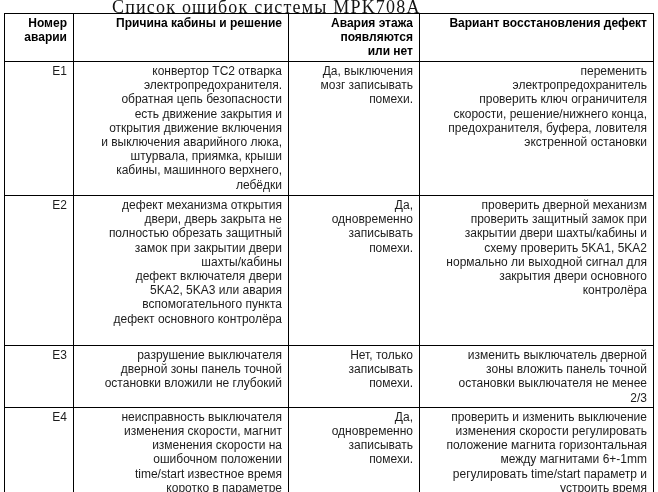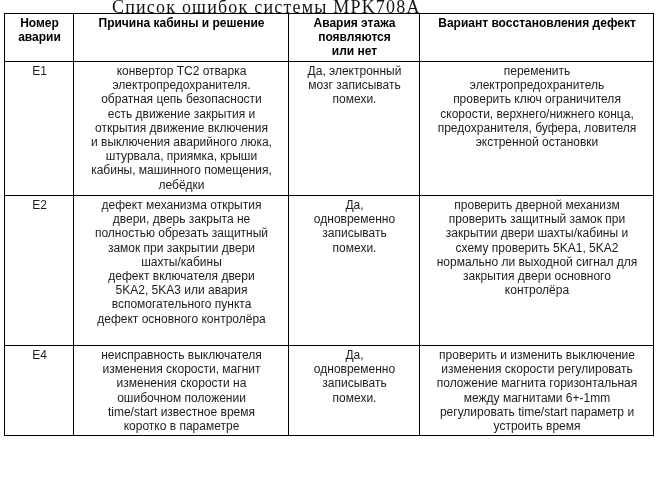--- a/index.html
+++ b/index.html
@@ -28,21 +28,21 @@
     line-height: 14.2px;
     color: #1c1c1c;
   }
   .err-table col.c1 { width: 69px; }
   .err-table col.c2 { width: 215px; }
   .err-table col.c3 { width: 131px; }
   .err-table col.c4 { width: 234px; }
   .err-table th, .err-table td {
     border: 1.5px solid #000000;
     vertical-align: top;
-    text-align: center;
+    text-align: right;
     padding: 2px 6px 2px 7px;
     white-space: pre-line;
     overflow: hidden;
   }
   .err-table th { font-weight: bold; color: #000000; }
   tr.row-header { height: 48px; }
   tr.row-e1 { height: 134px; padding-left: 12px; }
   tr.row-e2 { height: 150px; padding-left: 20px; }
   tr.row-e3 { height: 59px; }
 </style>
@@ -74,29 +74,29 @@
     <tbody>
       <tr class="row-e1">
         <td>E1</td>
         <td>конвертор ТС2 отварка
 электропредохранителя.
 обратная цепь безопасности
 есть движение закрытия и
 открытия движение включения
 и выключения аварийного люка,
 штурвала, приямка, крыши
-кабины, машинного помещения,
+кабины, машинного верхнего,
 лебёдки</td>
-        <td>Да, электронный
+        <td>Да, выключения
 мозг записывать
 помехи.</td>
         <td>переменить
 электропредохранитель
 проверить ключ ограничителя
-скорости, верхнего/нижнего конца,
+скорости, решение/нижнего конца,
 предохранителя, буфера, ловителя
 экстренной остановки</td>
       </tr>
       <tr class="row-e2">
         <td>E2</td>
         <td>дефект механизма открытия
 двери, дверь закрыта не
 полностью обрезать защитный
 замок при закрытии двери
 шахты/кабины
@@ -109,20 +109,33 @@
 записывать
 помехи.</td>
         <td>проверить дверной механизм
 проверить защитный замок при
 закрытии двери шахты/кабины и
 схему проверить 5KA1, 5KA2
 нормально ли выходной сигнал для
 закрытия двери основного
 контролёра</td>
       </tr>
+      <tr class="row-e3">
+        <td>E3</td>
+        <td>разрушение выключателя
+дверной зоны панель точной
+остановки вложили не глубокий</td>
+        <td>Нет, только
+записывать
+помехи.</td>
+        <td>изменить выключатель дверной
+зоны вложить панель точной
+остановки выключателя не менее
+2/3</td>
+      </tr>
       <tr class="row-e4">
         <td>E4</td>
         <td>неисправность выключателя
 изменения скорости, магнит
 изменения скорости на
 ошибочном положении
 time/start известное время
 коротко в параметре</td>
         <td>Да,
 одновременно

